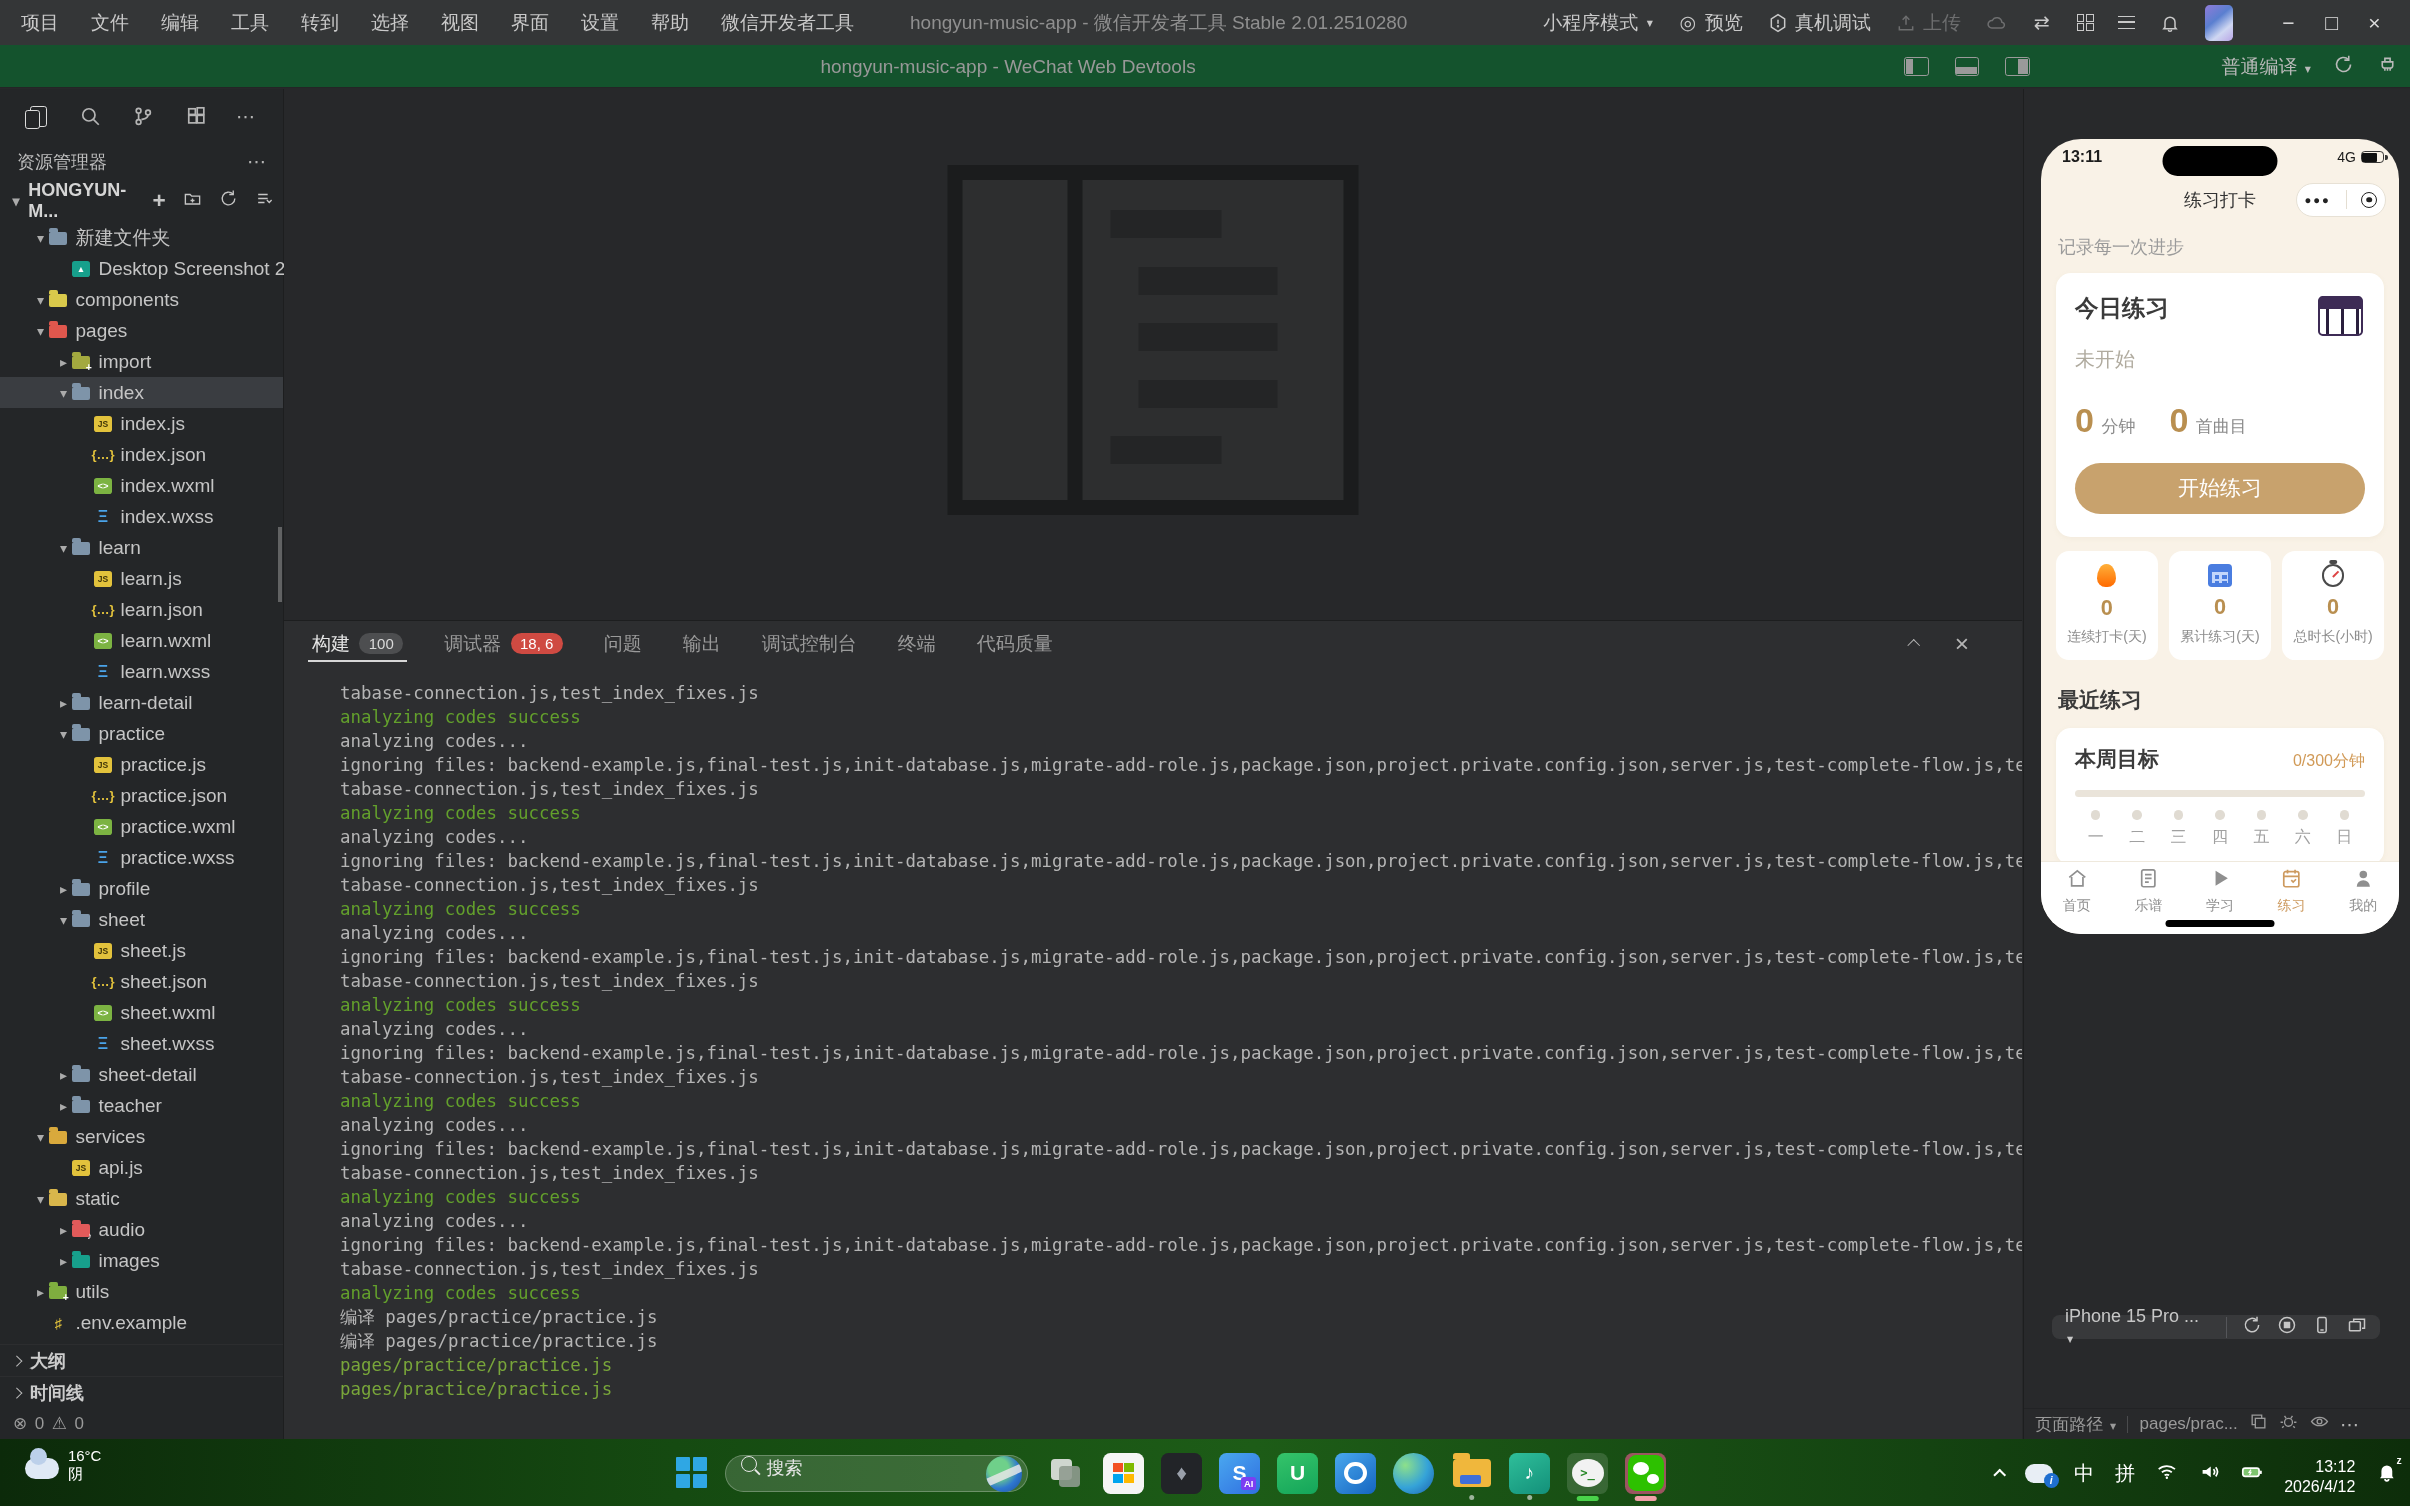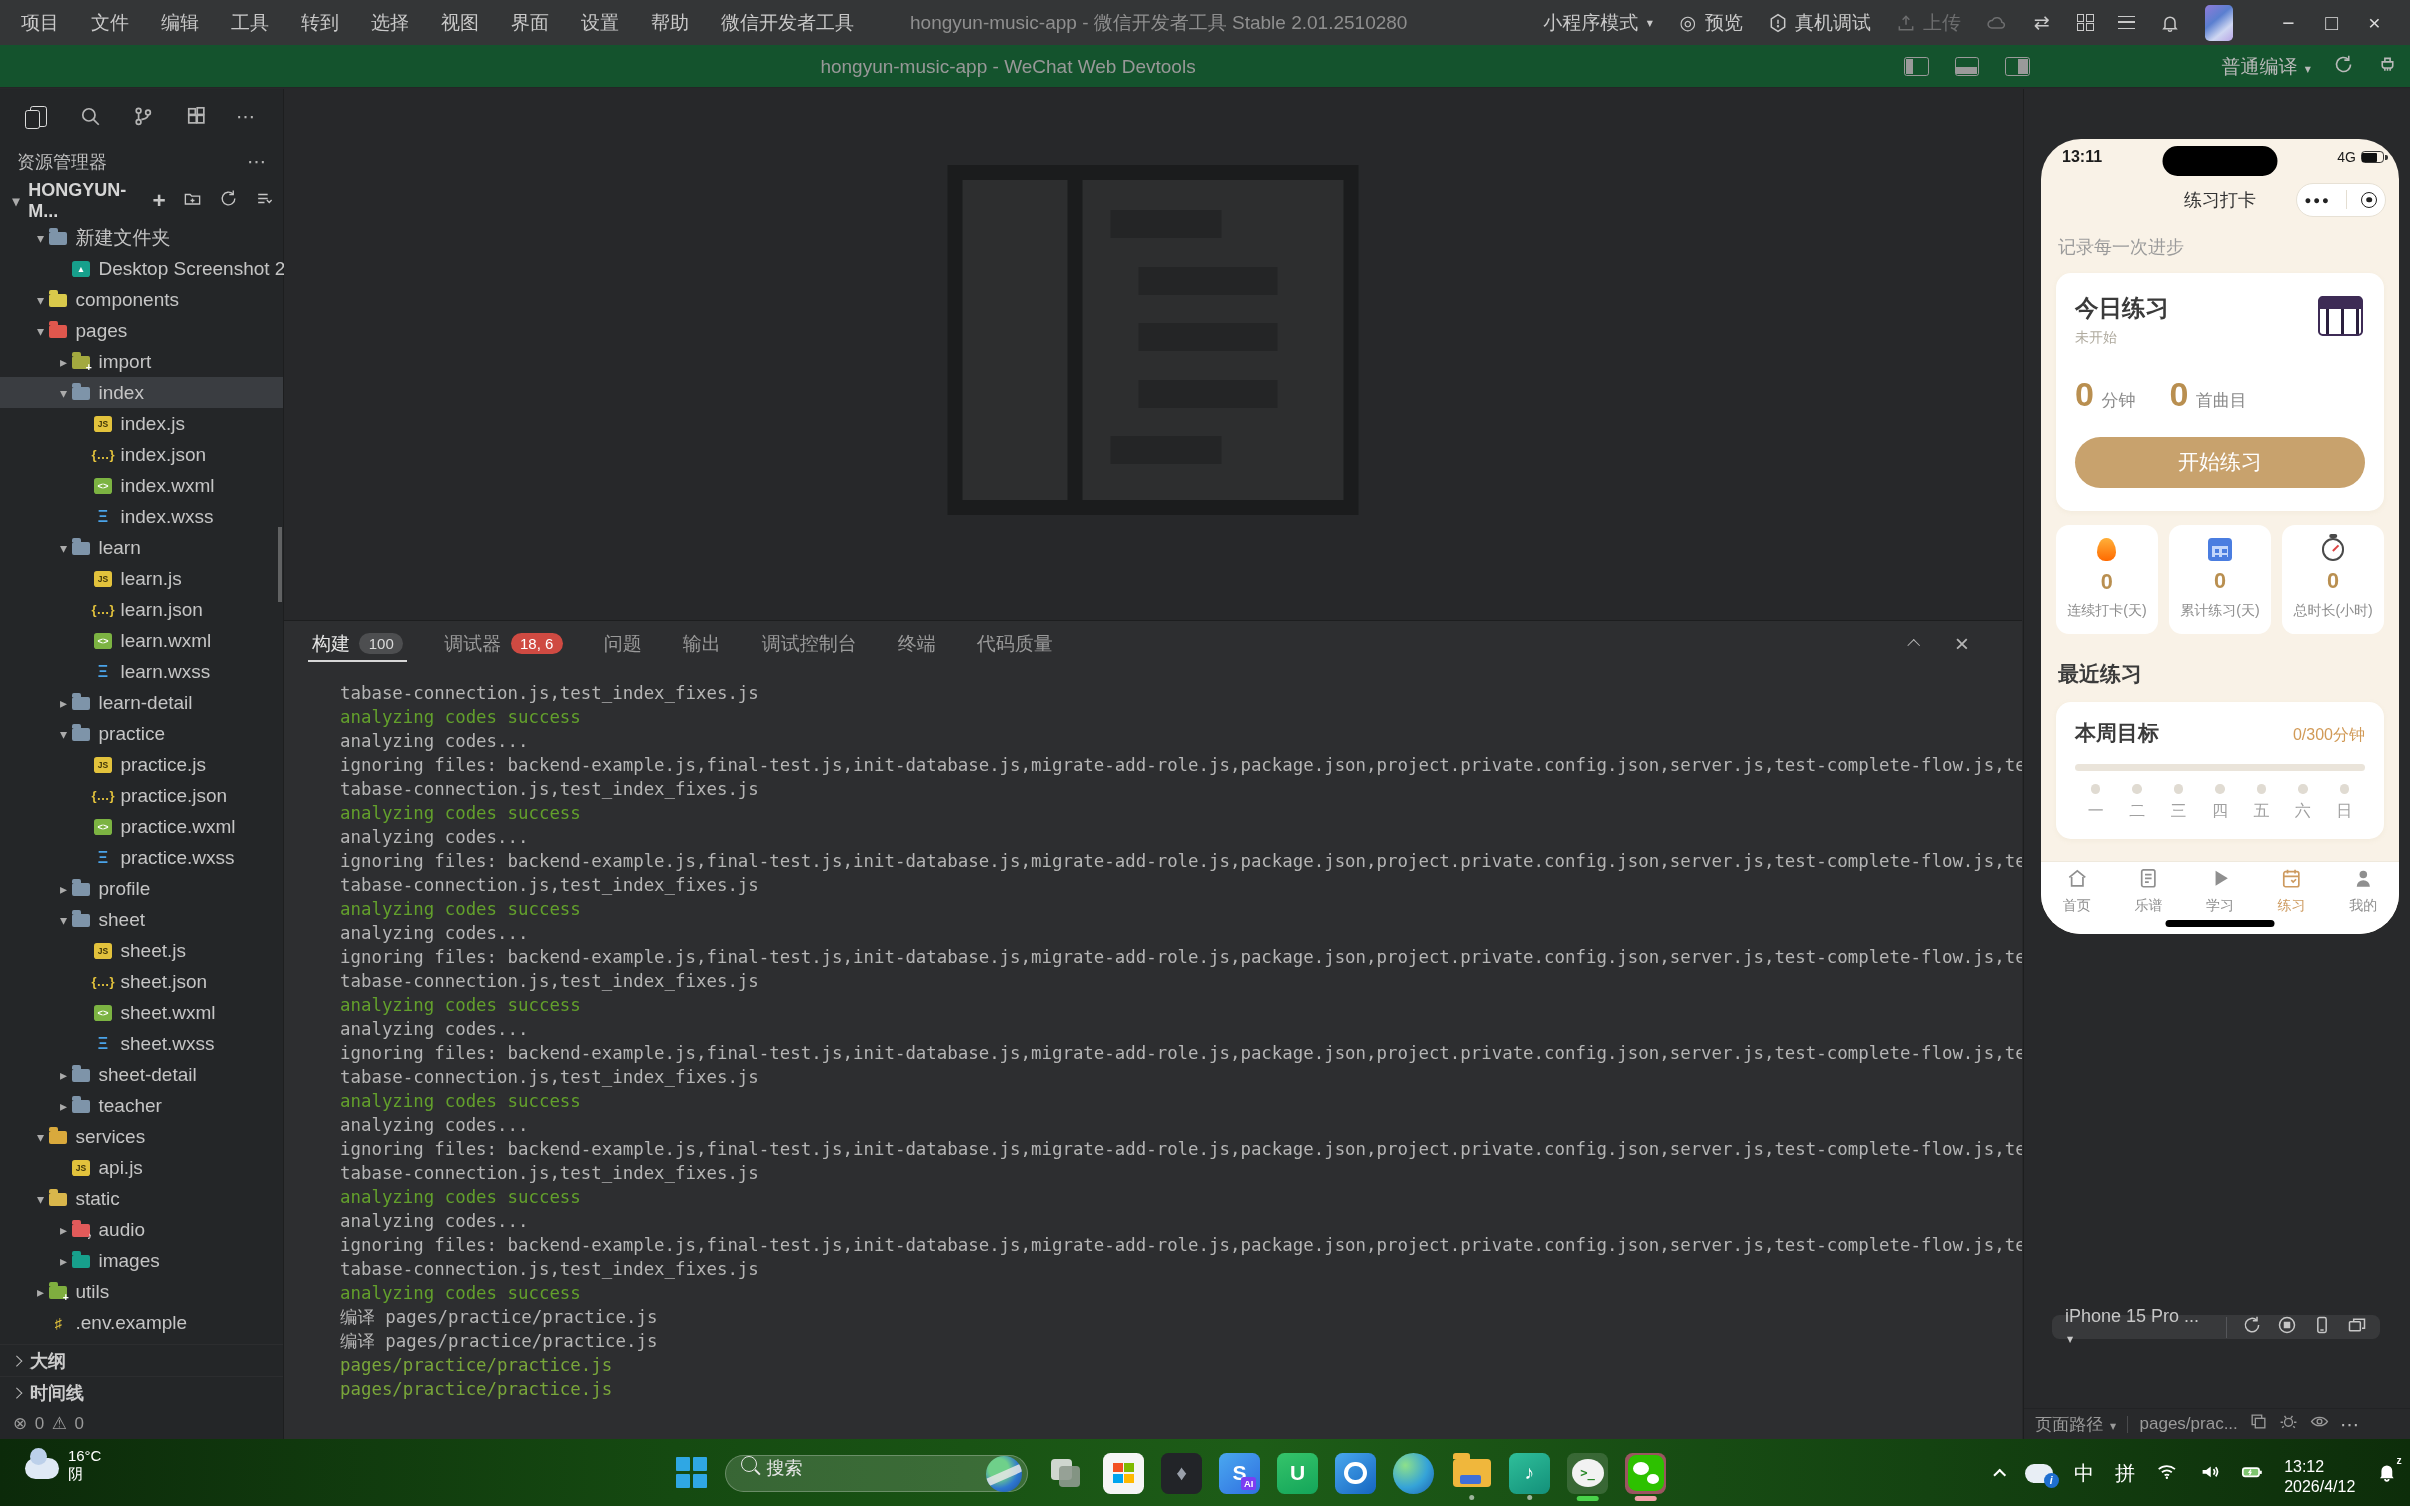--- a/index.html
+++ b/index.html
@@ -124,21 +124,21 @@
   .p-nav-title { position:absolute; left:0; right:0; top:9.4px; text-align:center; font-size:18px; color:#333; }
   .capsule { position:absolute; right:13px; top:3.8px; width:90px; height:34px; background:#fff; border:0.9px solid #e7e1d5; border-radius:18px; display:flex; align-items:center; justify-content:space-around; }
   .cap-dots { font-size:11.3px; letter-spacing:1.9px; color:#222; }
   .cap-div { width:0.9px; height:19px; background:#e4ded2; }
   .cap-target { width:16px; height:16px; border:1.9px solid #222; border-radius:50%; position:relative; }
   .cap-target::after { content:""; position:absolute; left:50%; top:50%; transform:translate(-50%,-50%); width:5.6px; height:5.6px; border-radius:50%; background:#222; }
   .p-sub { margin:11.3px 17px 0; font-size:18px; color:#9b9b9b; }
   .card { background:#fff; border-radius:15px; margin:0 15px; box-shadow:0 1.9px 5.6px rgba(180,160,120,.08); }
   .today { margin-top:14px; padding:19px; position:relative; }
   .today-title { font-size:23.5px; font-weight:bold; color:#3a3a3a; }
-  .today-status { margin-top:5px; font-size:14px; color:#b0ab9f; }
+  .today-status { margin-top:22px; font-size:20px; color:#b0ab9f; }
   .piano { position:absolute; right:21px; top:22.6px; width:45px; height:40px; border:2.8px solid #3d2b55; border-top:13px solid #3d2b55; border-radius:4.7px; background:
     repeating-linear-gradient(90deg,#fff 0 5.6px,#2a1f3d 5.6px 9.4px,#fff 9.4px 15px); }
   .today-nums { margin-top:28px; display:flex; gap:34px; align-items:baseline; }
   .num-group { display:flex; align-items:baseline; gap:7.5px; }
   .big-num { font-size:34px; font-weight:bold; color:#b98f50; }
   .num-label { font-size:17px; color:#8a8a8a; }
   .start-btn { margin:22.6px 0 3.8px; height:51px; border-radius:25.4px; background:#c8a26d; color:#fff; font-size:21px; display:flex; align-items:center; justify-content:center; }
   .stats { display:flex; gap:11.3px; margin:14px 15px 0; }
   .stat-card { flex:1; background:#fff; border-radius:13px; height:109px; display:flex; flex-direction:column; align-items:center; justify-content:center; gap:7.5px; }
   .stat-val { font-size:21.7px; font-weight:bold; color:#b98f50; }
@@ -219,21 +219,21 @@
   .ti-wechat { background:#9b5560; }
   .wx-ic { width:36px; height:36px; background:#2dc100; border-radius:8.5px; position:relative; }
   .wx-ic::before { content:""; position:absolute; left:5.6px; top:6.6px; width:16px; height:13px; background:#fff; border-radius:50%; }
   .wx-ic::after { content:""; position:absolute; right:4.7px; bottom:6.6px; width:12.2px; height:10.4px; background:#fff; border-radius:50%; }
   .tray { position:absolute; right:13px; top:0; height:68px; display:flex; align-items:center; gap:21px; }
   .tray svg { width:21.7px; height:21.7px; stroke:#fff; fill:none; stroke-width:1.9; }
   .tray-chev { width:9.4px; height:9.4px; border-left:2.4px solid #fff; border-top:2.4px solid #fff; transform:rotate(45deg) translate(1.9px,1.9px); }
   .onedrive { position:relative; width:28px; height:19px; background:#e8eef5; border-radius:9.4px; }
   .onedrive::after { content:"i"; position:absolute; right:-5.6px; bottom:-5.6px; width:15px; height:15px; border-radius:50%; background:#1f6fd0; color:#fff; font-size:10.4px; font-weight:bold; display:flex; align-items:center; justify-content:center; font-style:italic; }
   .ime { font-size:20px; }
-  .clock { font-size:16px; line-height:20px;margin-top:8px; }
+  .clock { text-align:right; font-size:16px; line-height:20px;margin-top:8px; }
   .bellz { position:relative; }
   .bellz .z { position:absolute; right:-3.8px; top:-5.6px; font-size:10.4px; color:#fff; font-weight:bold; }
 </style>
 </head>
 <body>
 
 <div class="screen">
 
   <div class="titlebar">
     <div class="menus">

